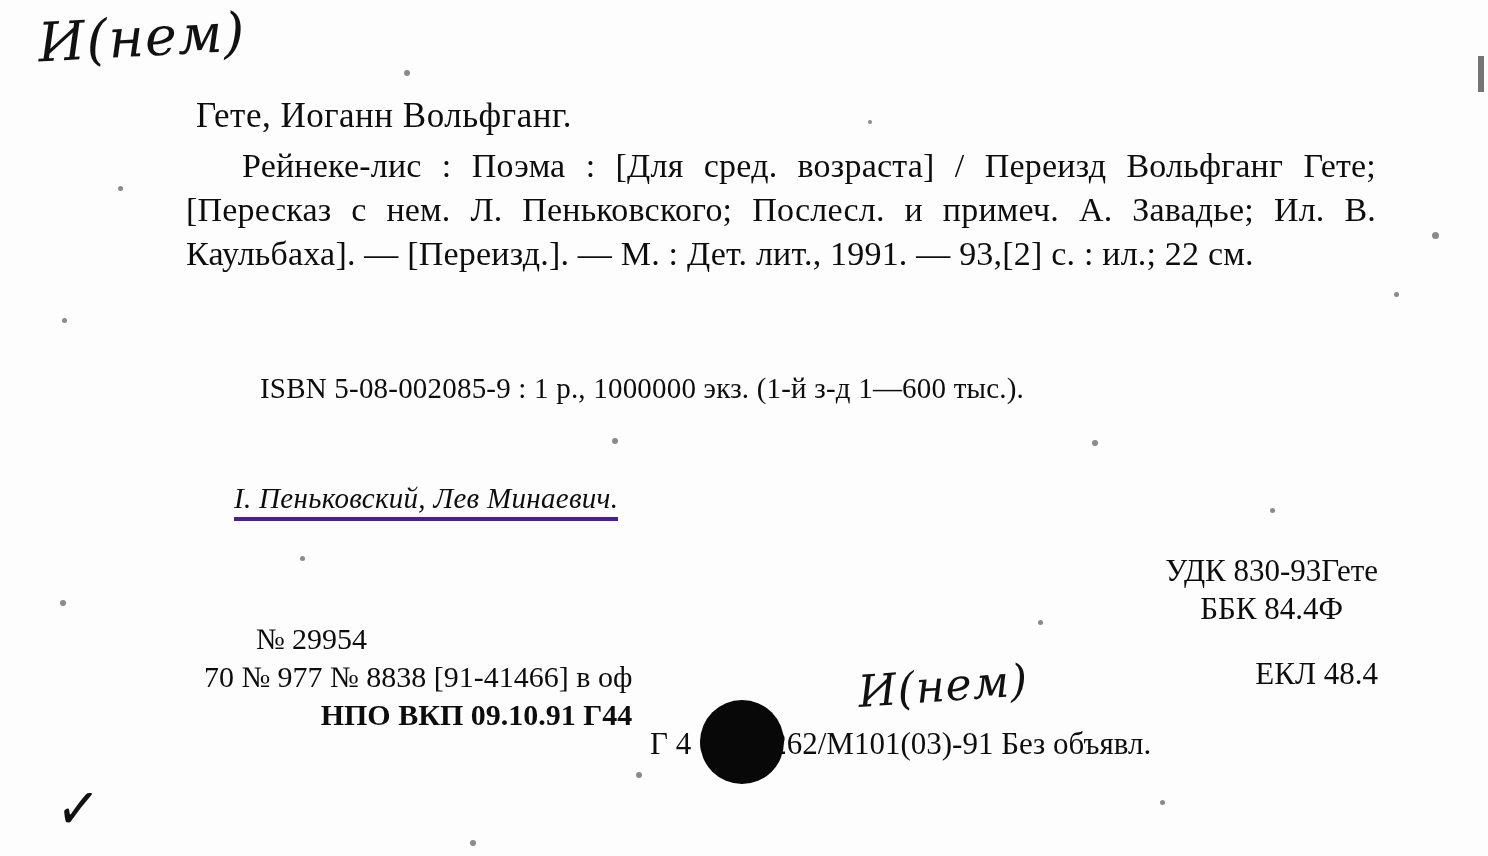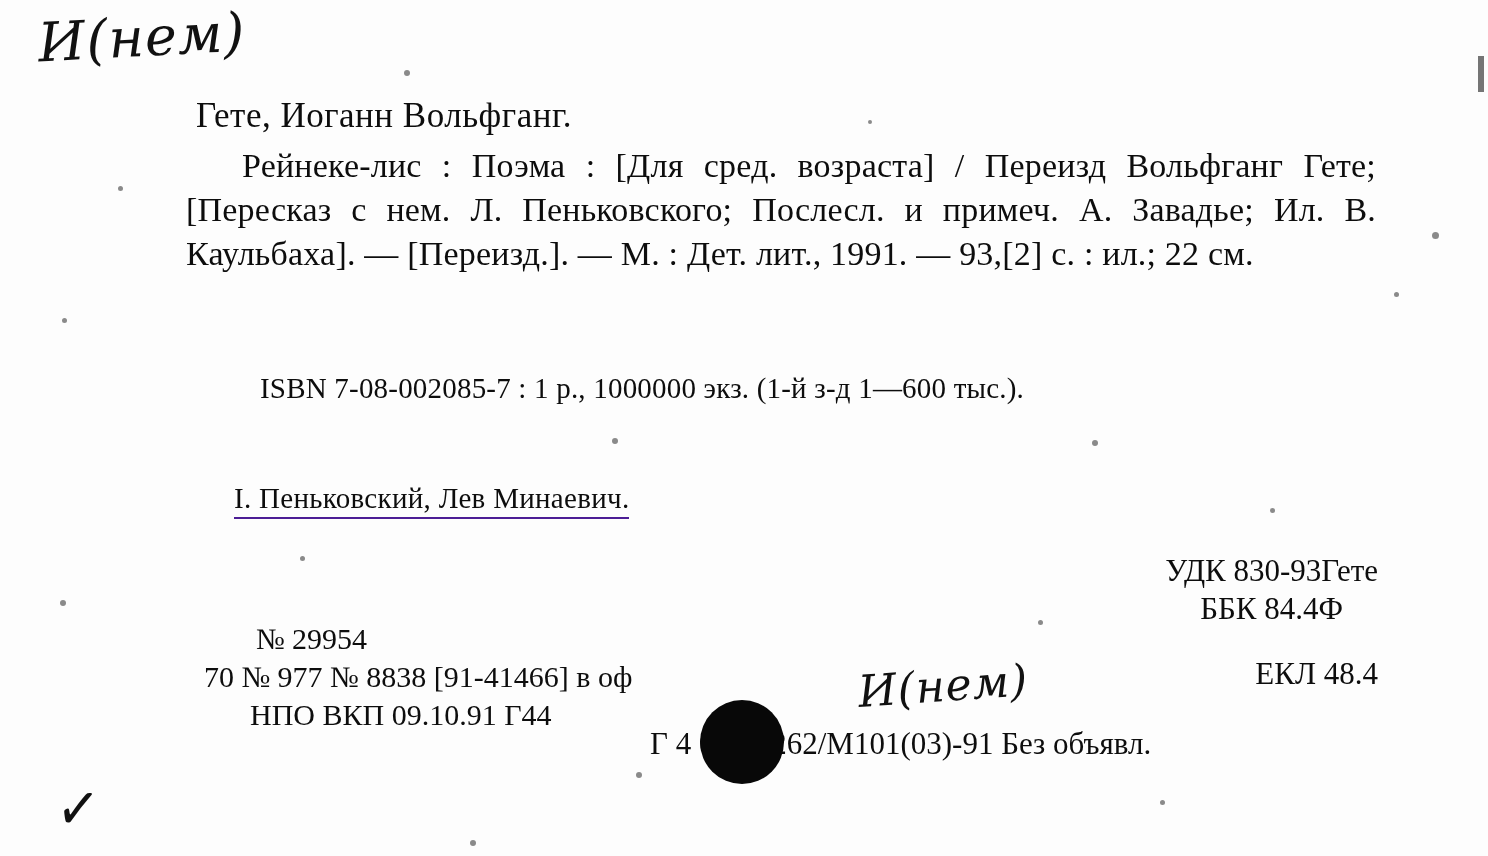--- a/index.html
+++ b/index.html
@@ -84,22 +84,23 @@
     font-size: 29px;
     letter-spacing: .2px;
   }
 
   .tracing {
     position: absolute;
     left: 234px;
     top: 482px;
     font-size: 29px;
     letter-spacing: .3px;
-    border-bottom: 2px solid #4c1d95;
+    border-bottom: 4px solid #4c1d95;
     padding-bottom: 2px;
+    font-style: italic;
   }
 
   .udk {
     position: absolute;
     right: 110px;
     top: 552px;
     font-size: 31px;
     text-align: center;
     line-height: 38px;
   }
@@ -114,21 +115,21 @@
 
   .lower-left {
     position: absolute;
     left: 190px;
     top: 620px;
     font-size: 30px;
     line-height: 38px;
   }
   .lower-left .num { margin-left: 66px; }
   .lower-left .bold { font-weight: normal; margin-left: 14px; }
-  .lower-left .npo { margin-left: 60px; font-weight: normal; }
+  .lower-left .npo { margin-left: 60px; font-weight: bold; text-align: right; }
 
   .bottom-code {
     position: absolute;
     left: 650px;
     top: 726px;
     font-size: 31px;
     white-space: nowrap;
   }
 
   .blot {
@@ -162,21 +163,21 @@
   <div class="author">Гете, Иоганн Вольфганг.</div>
 
   <div class="body-block">
     <span class="indent"></span><span>Рейнеке-лис : Поэма : [Для сред. возраста] / Переизд</span>
     <span>Вольфганг Гете; [Пересказ с нем. Л. Пеньковского;</span>
     <span>Послесл. и примеч. А. Завадье; Ил. В. Каульбаха]. —</span>
     <span>[Переизд.]. — М. : Дет. лит., 1991. — 93,[2] с. : ил.; 22</span>
     <span>см.</span>
   </div>
 
-  <div class="isbn-line">ISBN 7-08-002085-7 : 1 р., 1000000  экз. (1-й з-д 1—600 тыс.).</div>
+  <div class="isbn-line">ISBN 5-08-002085-9 : 1 р., 1000000  экз. (1-й з-д 1—600 тыс.).</div>
 
   <div class="tracing">I. Пеньковский, Лев Минаевич.</div>
 
   <div class="udk">
     <div>УДК 830-93Гете</div>
     <div>ББК 84.4Ф</div>
   </div>
 
   <div class="ekl">ЕКЛ 48.4</div>
 

